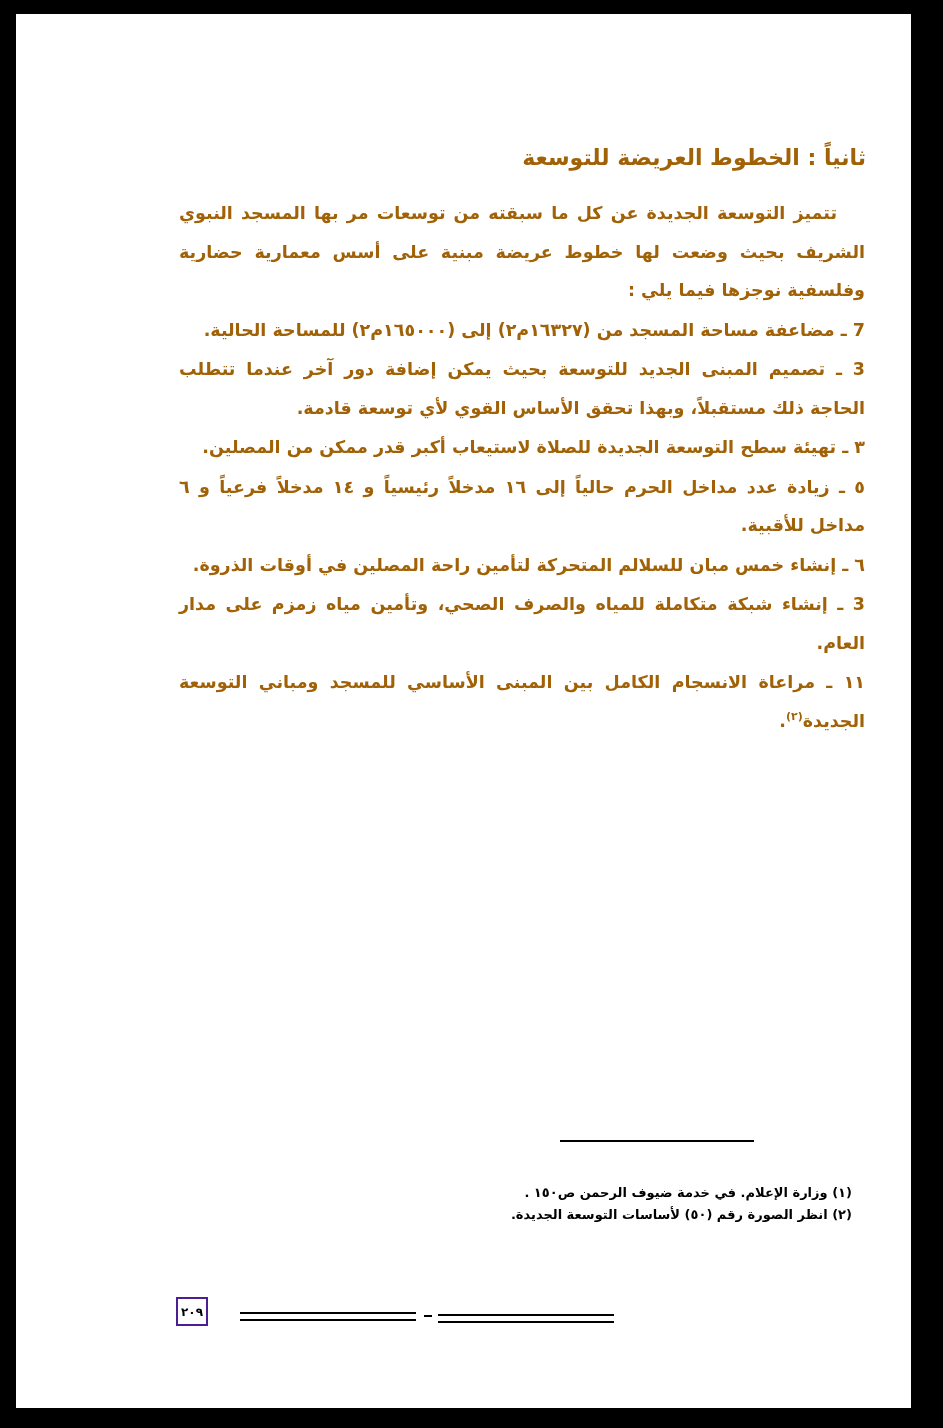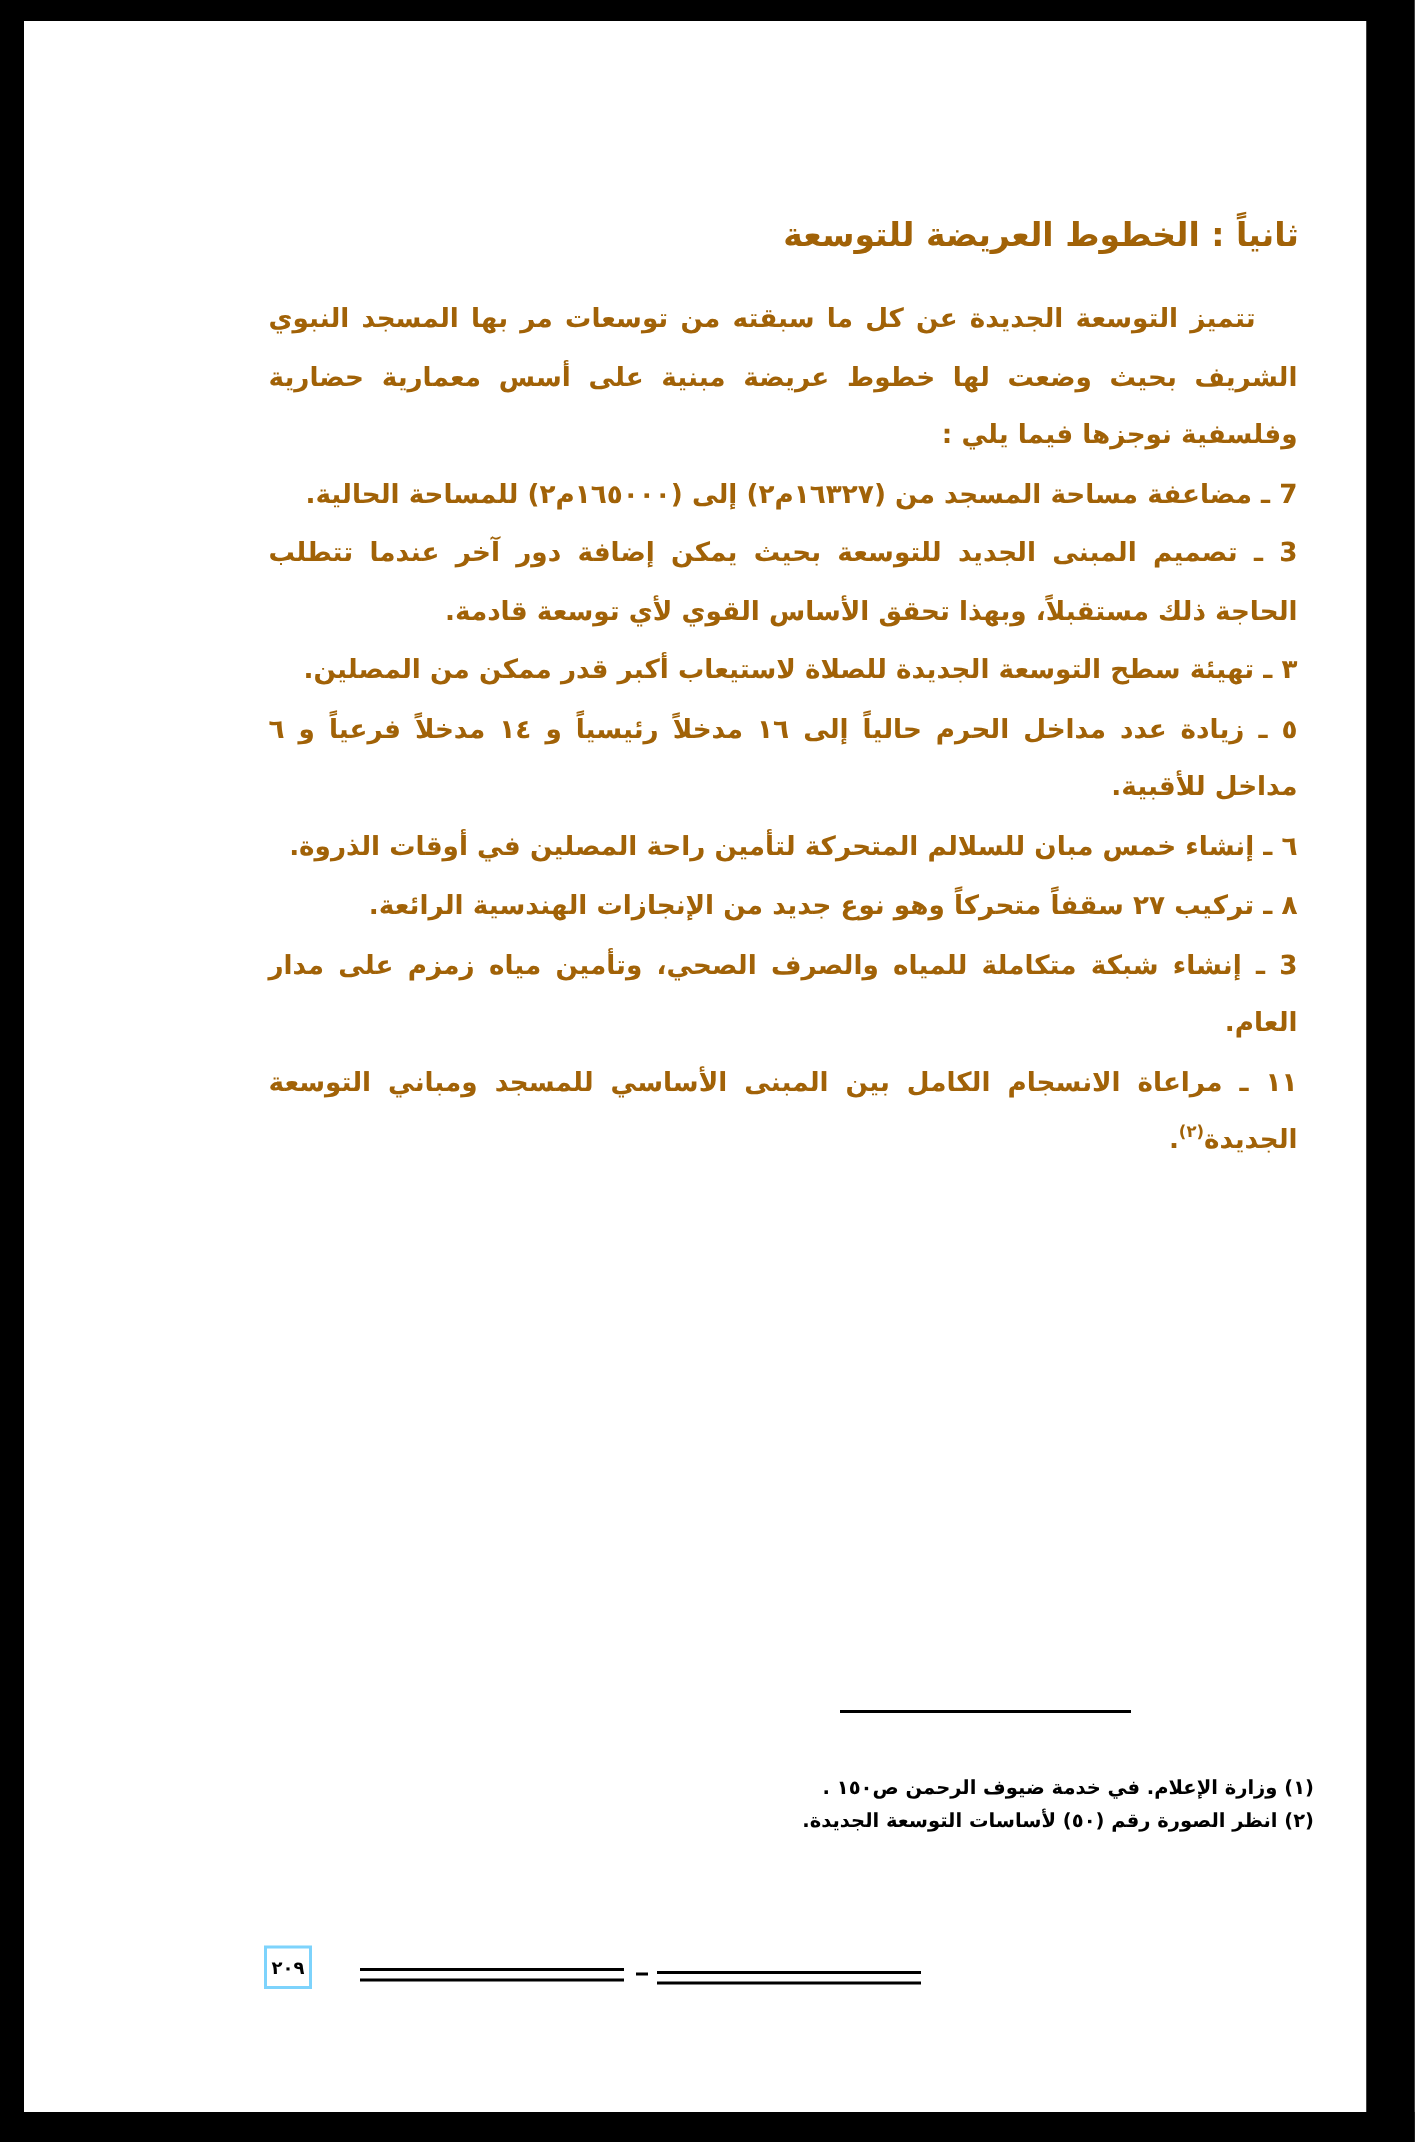--- a/index.html
+++ b/index.html
@@ -39,28 +39,28 @@
       text-align-last: right;
     }
     .intro { text-indent: 28px; }
     .item .num { display: inline; }
     .item .text { display: inline; }
     sup { font-size: 11px; line-height: 0; }
     .separator {
       position: absolute; left: 560px; top: 1140px; width: 194px; height: 2px; background: #000;
     }
     .footnotes {
-      position: absolute; left: 464px; top: 1182px; width: 412px;
+      position: absolute; left: 440px; top: 1182px; width: 412px;
       direction: rtl; text-align: right;
       font-family: "DejaVu Sans", sans-serif; font-size: 13px; line-height: 22px; font-weight: bold;
     }
     .footnote { margin: 0; white-space: nowrap; }
     .page-number-box {
       position: absolute; left: 176px; top: 1297px; width: 32px; height: 29px;
-      border: 2px solid #7dd3fc; box-sizing: border-box;
+      border: 2px solid #4c1d95; box-sizing: border-box;
       font-family: "DejaVu Sans", sans-serif; font-size: 12px; font-weight: bold;
       display: flex; align-items: center; justify-content: center; direction: rtl;
     }
     .rule-double {
       position: absolute; height: 5px;
       border-top: 2px solid #000; border-bottom: 2px solid #000; box-sizing: content-box;
     }
     .rule-left { left: 240px; top: 1312px; width: 176px; }
     .dash-mark {
       position: absolute; left: 424px; top: 1315px; width: 8px; height: 2px; background: #000;
@@ -78,21 +78,20 @@
 <div class="content">
   <h2 class="section-title">ثانياً : الخطوط العريضة للتوسعة</h2>
 
   <p class="intro">تتميز التوسعة الجديدة عن كل ما سبقته من توسعات مر بها المسجد النبوي الشريف بحيث وضعت لها خطوط عريضة مبنية على أسس معمارية حضارية وفلسفية نوجزها فيما يلي :</p>
 
   <p class="item"><span class="num">7 ـ</span> <span class="text">مضاعفة مساحة المسجد من (١٦٣٢٧م٢) إلى (١٦٥٠٠٠م٢) للمساحة الحالية.</span></p>
   <p class="item"><span class="num">3 ـ</span> <span class="text">تصميم المبنى الجديد للتوسعة بحيث يمكن إضافة دور آخر عندما تتطلب الحاجة ذلك مستقبلاً، وبهذا تحقق الأساس القوي لأي توسعة قادمة.</span></p>
   <p class="item"><span class="num">٣ ـ</span> <span class="text">تهيئة سطح التوسعة الجديدة للصلاة لاستيعاب أكبر قدر ممكن من المصلين.</span></p>
   <p class="item"><span class="num">٥ ـ</span> <span class="text">زيادة عدد مداخل الحرم حالياً إلى ١٦ مدخلاً رئيسياً و ١٤ مدخلاً فرعياً و ٦ مداخل للأقبية.</span></p>
   <p class="item"><span class="num">٦ ـ</span> <span class="text">إنشاء خمس مبان للسلالم المتحركة لتأمين راحة المصلين في أوقات الذروة.</span></p>
-  <p class="item"><span class="num">٨ ـ</span> <span class="text">تركيب ٢٧ سقفاً متحركاً وهو نوع جديد من الإنجازات الهندسية الرائعة.</span></p>
   <p class="item"><span class="num">3 ـ</span> <span class="text">إنشاء شبكة متكاملة للمياه والصرف الصحي، وتأمين مياه زمزم على مدار العام.</span></p>
   <p class="item"><span class="num">١١ ـ</span> <span class="text">مراعاة الانسجام الكامل بين المبنى الأساسي للمسجد ومباني التوسعة الجديدة</span><sup>(٢)</sup><span>.</span></p>
 </div>
 
 <div class="separator"></div>
 
 <div class="footnotes">
   <p class="footnote">(١)  وزارة الإعلام. في خدمة ضيوف الرحمن ص١٥٠ .</p>
   <p class="footnote">(٢)  انظر الصورة رقم (٥٠) لأساسات التوسعة الجديدة.</p>
 </div>

